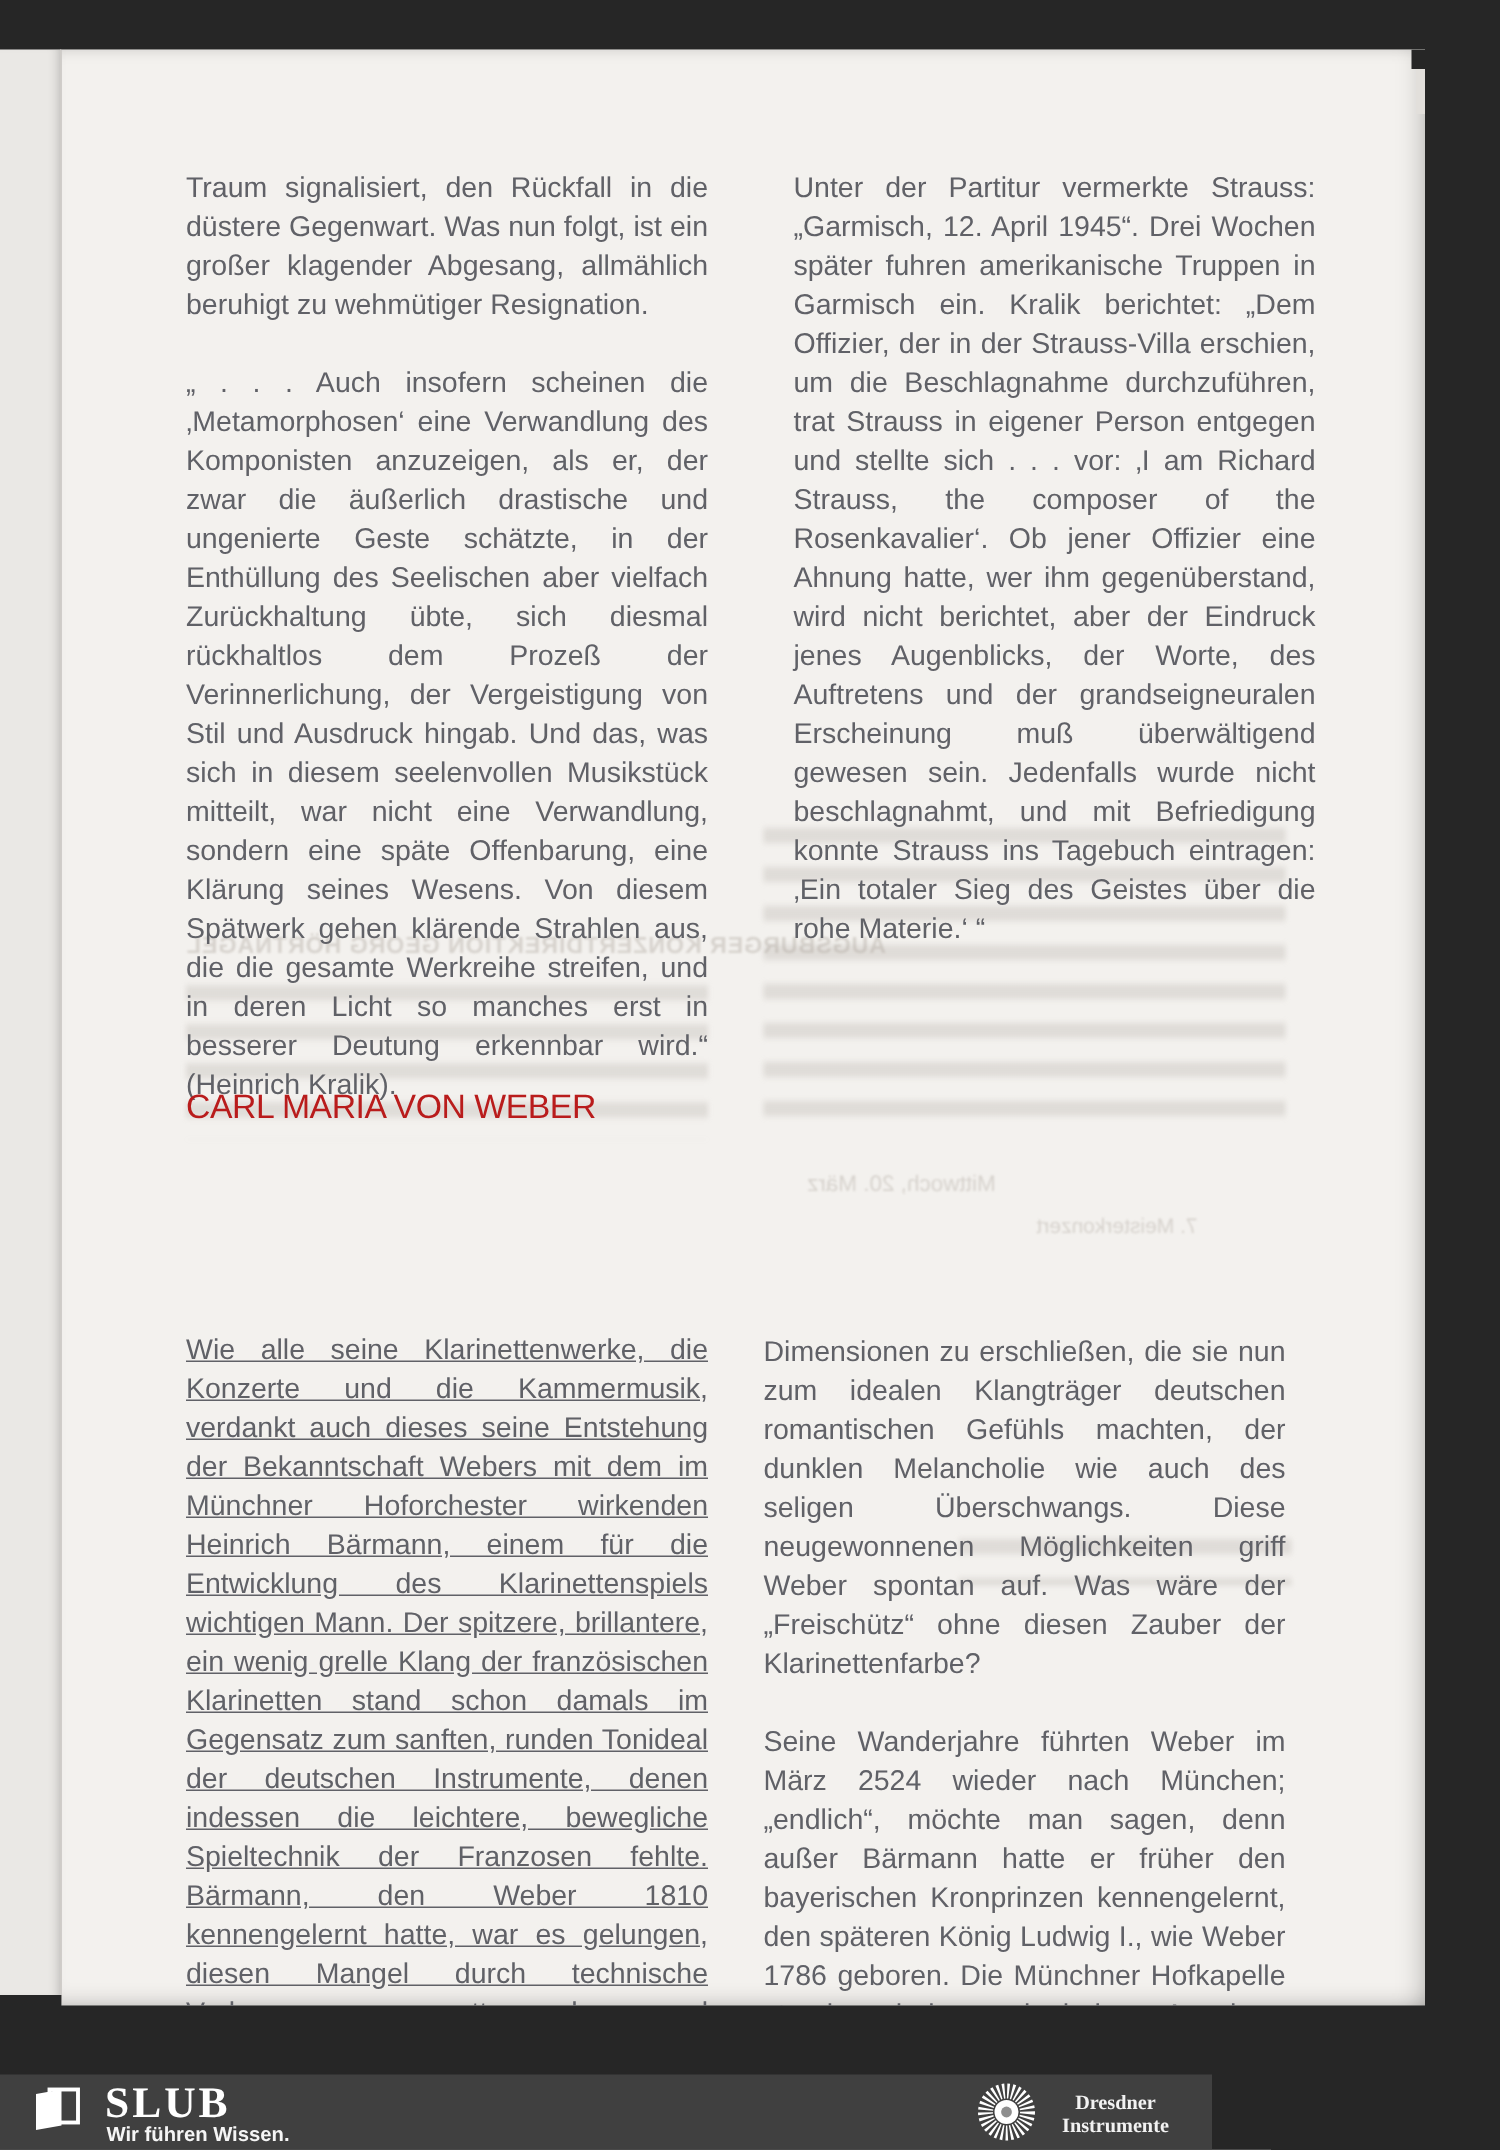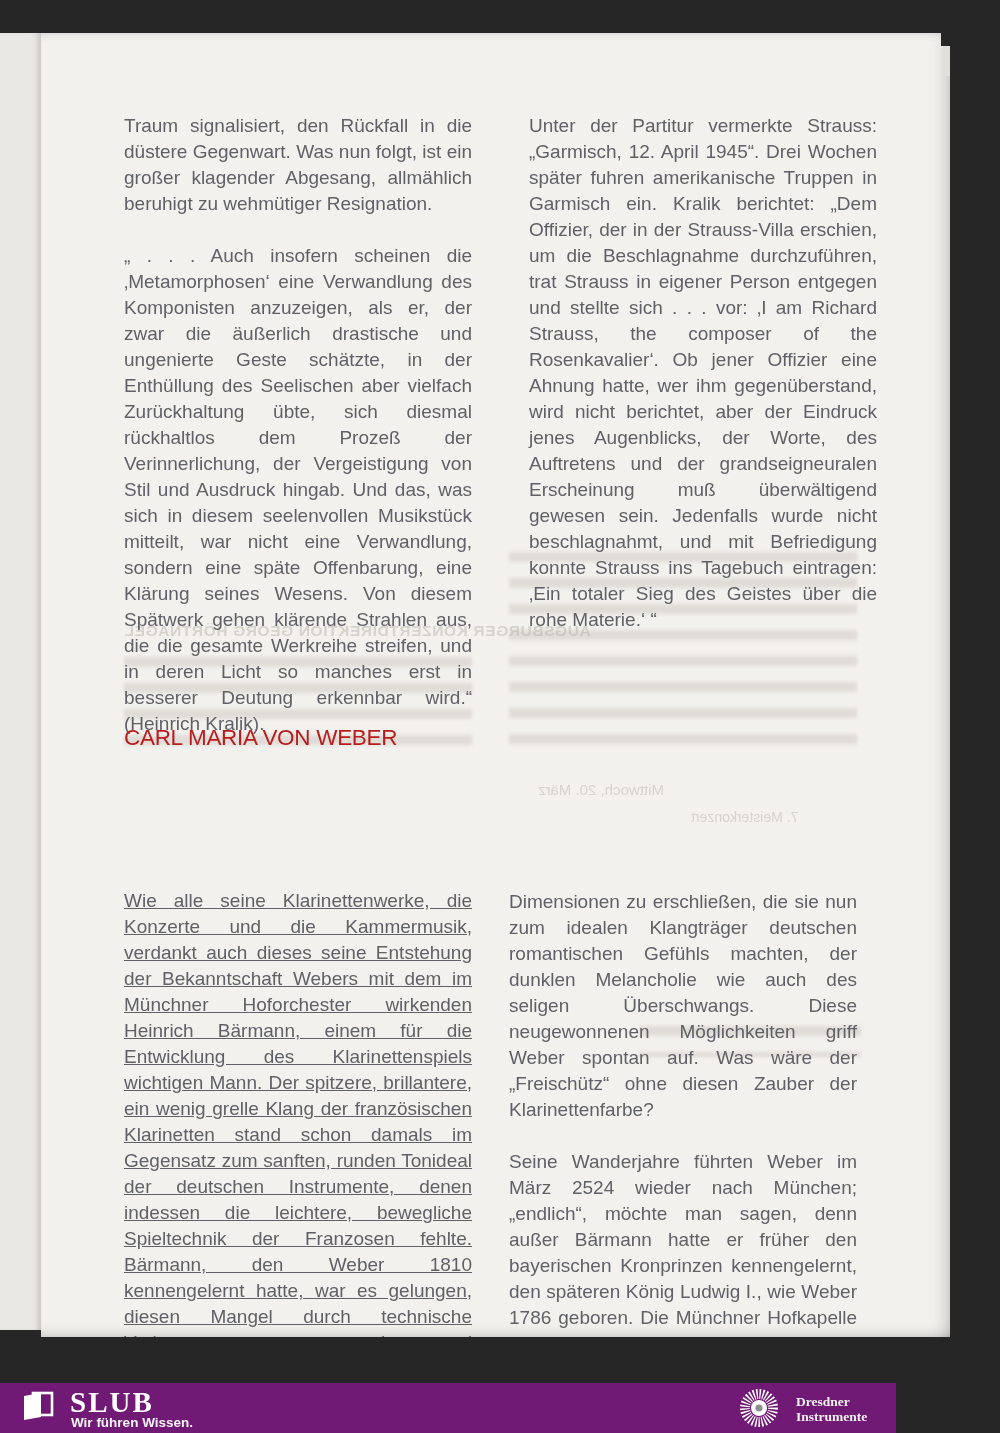--- a/index.html
+++ b/index.html
@@ -73,22 +73,22 @@
     background: repeating-linear-gradient(
       to bottom,
       rgba(178,172,165,0) 0px, rgba(178,172,165,0) 7px,
       rgba(178,172,165,0.30) 11px, rgba(178,172,165,0.30) 17px,
       rgba(178,172,165,0) 21px, rgba(178,172,165,0) 26px);
     filter: blur(1.6px);
   }
   
   .viewer-footer {
     position: absolute; left: 0; top: 1383px;
-    width: 896px; height: 50px;
-    background: #701a75;
+    width: 808px; height: 50px;
+    background: #404040;
   }
   .slub-logo { position: absolute; left: 18px; top: 3px; width: 260px; height: 46px; cursor: pointer; }
   .slub-book-icon { position: absolute; left: 2px; top: 4px; width: 36px; height: 32px; }
   .slub-wordmark {
     position: absolute; left: 52px; top: 0px;
     font-family: "Liberation Serif", serif;
     font-weight: bold; font-size: 29px; letter-spacing: 2px;
     color: #ffffff;
   }
   .slub-tagline {
@@ -157,19 +157,19 @@
 
     <div class="phil-logo">
       <span class="phil-icon">
         <svg width="42" height="42" viewBox="0 0 42 42">
           <circle cx="21" cy="21" r="14" fill="none" stroke="#ffffff" stroke-width="10" stroke-dasharray="1.4 1.6"></circle>
           <circle cx="21" cy="21" r="8" fill="#ffffff"></circle>
           <circle cx="21" cy="21" r="3.6" fill="#8e8e8e"></circle>
         </svg>
       </span>
       <span class="phil-text">
-        <span style="display:block;">Dresdner</span>
+        <span style="display:block;text-align:center;">Dresdner</span>
         <span style="display:block;">Instrumente</span>
       </span>
     </div>
 
   </footer>
 </div>
 
 </body></html>

